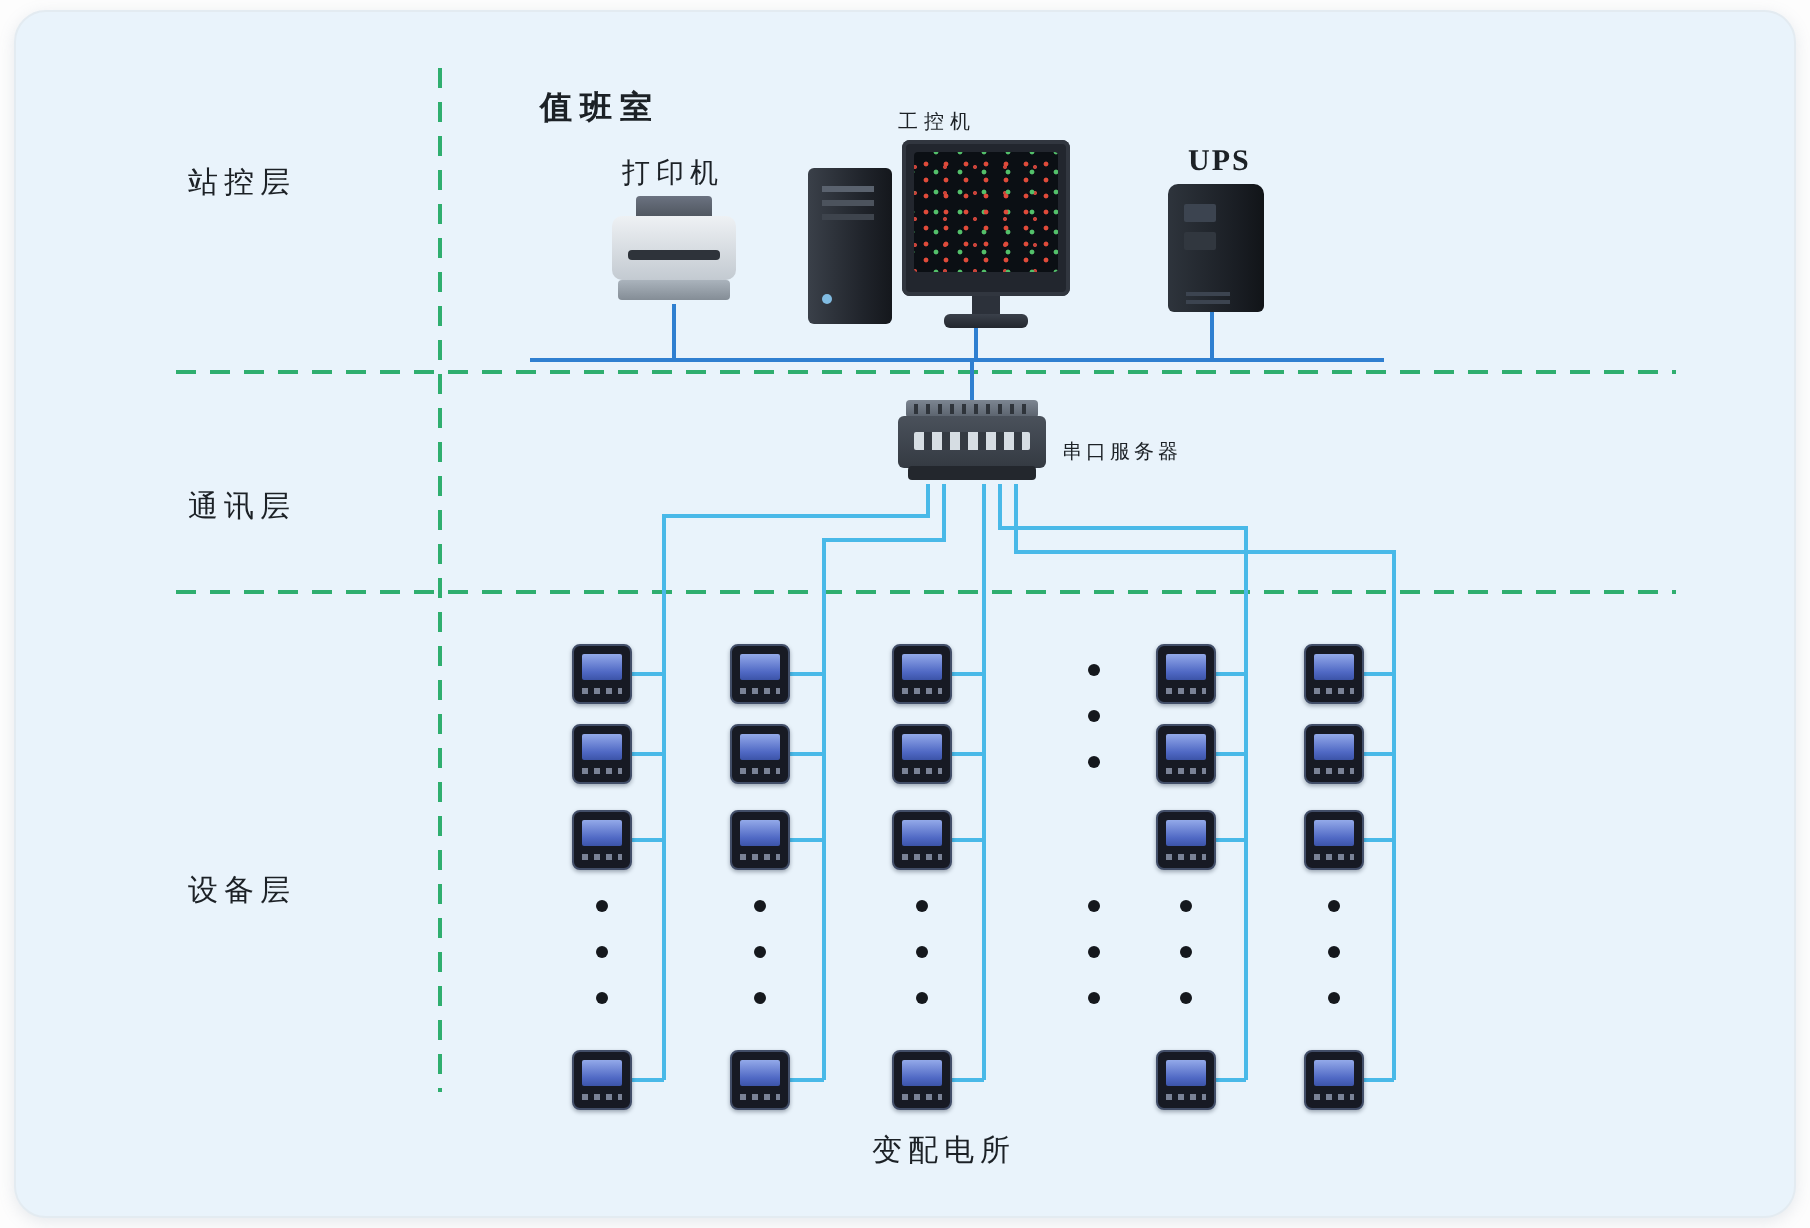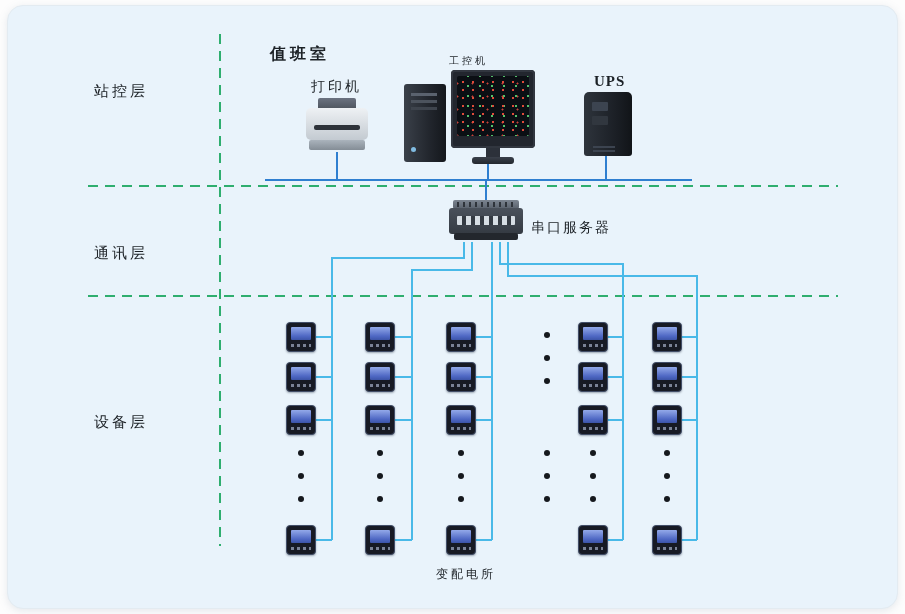--- a/index.html
+++ b/index.html
@@ -9,26 +9,26 @@
   .card{position:absolute;left:7px;top:5px;width:891px;height:604px;background:#e9f3fb;
         border-radius:16px;border:1px solid #e3ebf1;box-shadow:0 2px 8px rgba(120,140,160,.18)}
   .wires{position:absolute;left:0;top:0;width:905px;height:614px;pointer-events:none}
 
   
   .lbl{position:absolute;color:#1c2126;font-family:"Liberation Serif",serif;white-space:nowrap}
   .room-lbl{left:270px;top:44px;font-size:16px;font-weight:700;letter-spacing:4px}
   .layer-lbl{font-size:15px;letter-spacing:3px}
   .station-lbl{left:94px;top:82px}
   .comm-lbl{left:94px;top:244px}
-  .device-lbl{left:94px;top:413px}
+  .device-lbl{left:94px;top:436px}
   .printer-lbl{left:311px;top:78px;font-size:14px;letter-spacing:3px}
   .ipc-lbl{left:449px;top:54px;font-size:10px;letter-spacing:3px}
   .ups-lbl{left:594px;top:73px;font-size:15px;font-weight:700;letter-spacing:1px}
-  .server-lbl{left:531px;top:219px;font-size:14px;letter-spacing:2px}
-  .substation-lbl{left:436px;top:566px;font-size:12px;letter-spacing:3px}
+  .server-lbl{left:531px;top:219px;font-size:10px;letter-spacing:2px}
+  .substation-lbl{left:436px;top:566px;font-size:15px;letter-spacing:3px}
 
   
   .printer{position:absolute;left:306px;top:96px;width:62px;height:58px}
   .pr-lid{position:absolute;left:12px;top:2px;width:38px;height:12px;background:linear-gradient(#6b7280,#4b525b);border-radius:2px}
   .pr-body{position:absolute;left:0;top:12px;width:62px;height:32px;background:linear-gradient(#eef1f4,#c3cad1);border-radius:5px}
   .pr-body::after{content:"";position:absolute;left:8px;top:17px;width:46px;height:5px;background:#2e333a;border-radius:2px}
   .pr-base{position:absolute;left:3px;top:44px;width:56px;height:10px;background:linear-gradient(#aab3bc,#848d96);border-radius:2px}
 
   
   .tower{position:absolute;left:404px;top:84px;width:42px;height:78px;border-radius:3px;

